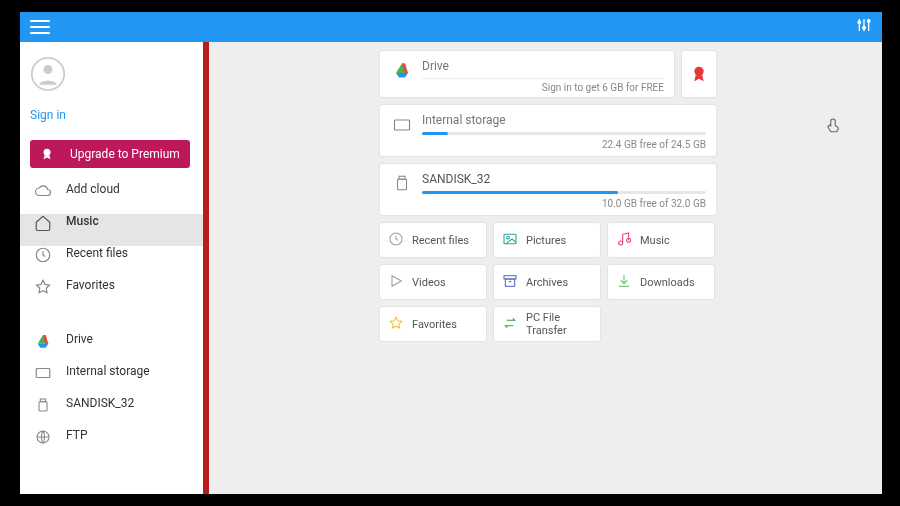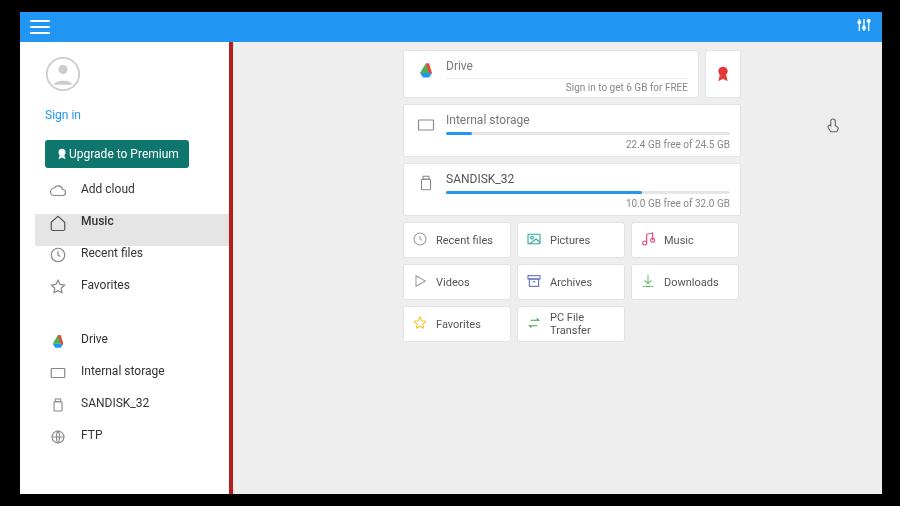--- a/index.html
+++ b/index.html
@@ -4,26 +4,26 @@
 <style>
   * { margin:0; padding:0; box-sizing:border-box; font-family: Roboto, Arial, sans-serif; }
   body { background:#000; }
   #frame { width:900px; height:506px; margin:0 auto; background:#000; position:relative; overflow:hidden; }
   #app { position:absolute; left:20px; top:12px; width:862px; height:482px; background:#eee; }
   .topbar { height:30px; background:#2196f3; display:flex; align-items:center; justify-content:space-between; padding:0 10px; }
   .hamburger { width:20px; height:14px; display:flex; flex-direction:column; justify-content:space-between; cursor:pointer; }
   .hamburger div { height:2px; background:#fff; border-radius:1px; }
   .sliders { width:16px; height:16px; }
   .body { display:flex; height:452px; }
-  .sidebar { width:213px; background:#fff; border-right:4px solid #b91c1c; display:flex; flex-direction:column; overflow:hidden;padding-left:15px; }
+  .sidebar { width:189px; background:#fff; border-right:6px solid #b91c1c; display:flex; flex-direction:column; overflow:hidden; }
   .profile { padding:14px 0 0 10px; }
   .avatar { width:36px; height:36px; }
   .signin { color:#2196f3; font-size:12px; padding:12px 0 0 10px; cursor:pointer; }
   .premium { margin:18px 0 0 10px; }
-  .premium-btn { background:#0f766e; color:#fff; border:none; border-radius:3px; padding:7px 10px; font-size:12px; display:flex; align-items:center; gap:0; cursor:pointer; }
+  .premium-btn { background:#be185d; color:#fff; border:none; border-radius:3px; padding:7px 10px; font-size:12px; display:flex; align-items:center; gap:16px; cursor:pointer; }
   .premium-btn svg { width:14px; height:14px; }
   .nav-group { margin-top:14px; }
   .nav-item { display:flex; align-items:flex-start; gap:14px; height:32px; padding:0 14px; font-size:12px; color:#333; cursor:pointer; }
   .nav-item.active { background:#e5e5e5; font-weight:500; }
   .nav-icon { width:18px; height:18px; display:flex; align-items:center; justify-content:center; }
   .nav-group.bottom { margin-top:22px; }
   .content { flex:1; background:#eee; padding:8px 0 0 170px; position:relative; }
   .cursor { position:absolute; right:40px; top:74px; font-size:16px; color:#555; }
   .storage-card { width:338px; background:#fff; border:1px solid #e3e3e3; border-radius:3px; margin-bottom:6px; display:flex; align-items:flex-start; padding:8px 10px 6px 10px; position:relative; }
   .storage-card.drive-card { padding-bottom:4px; }

